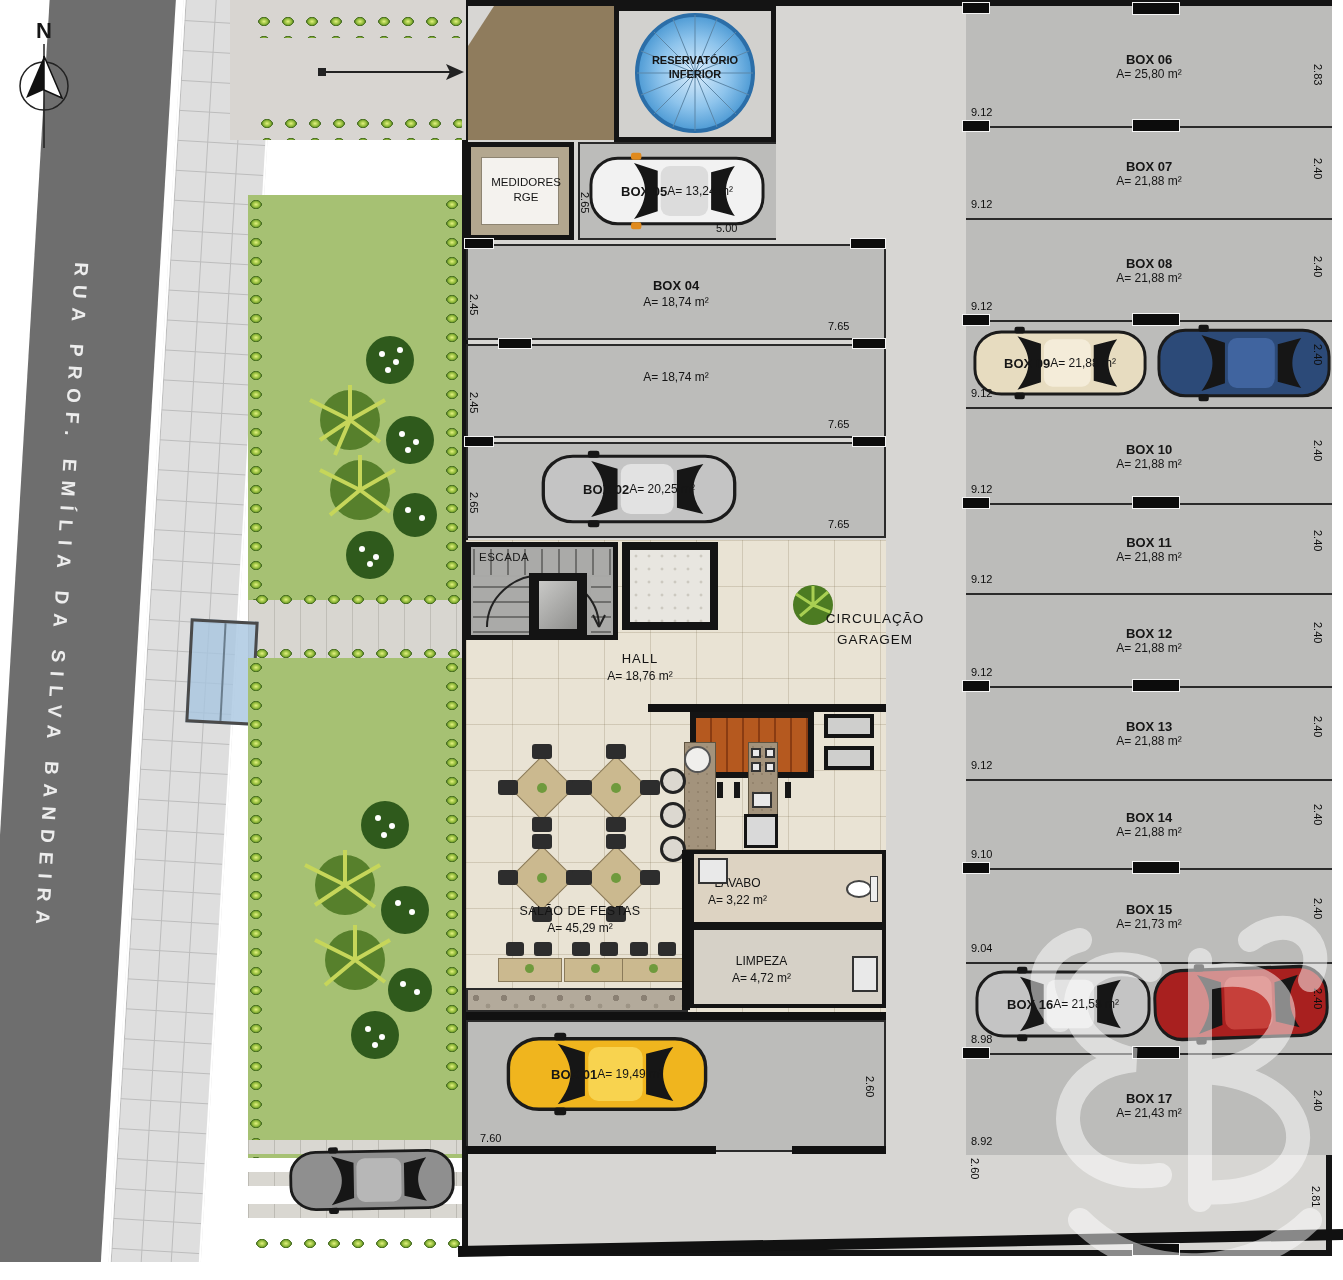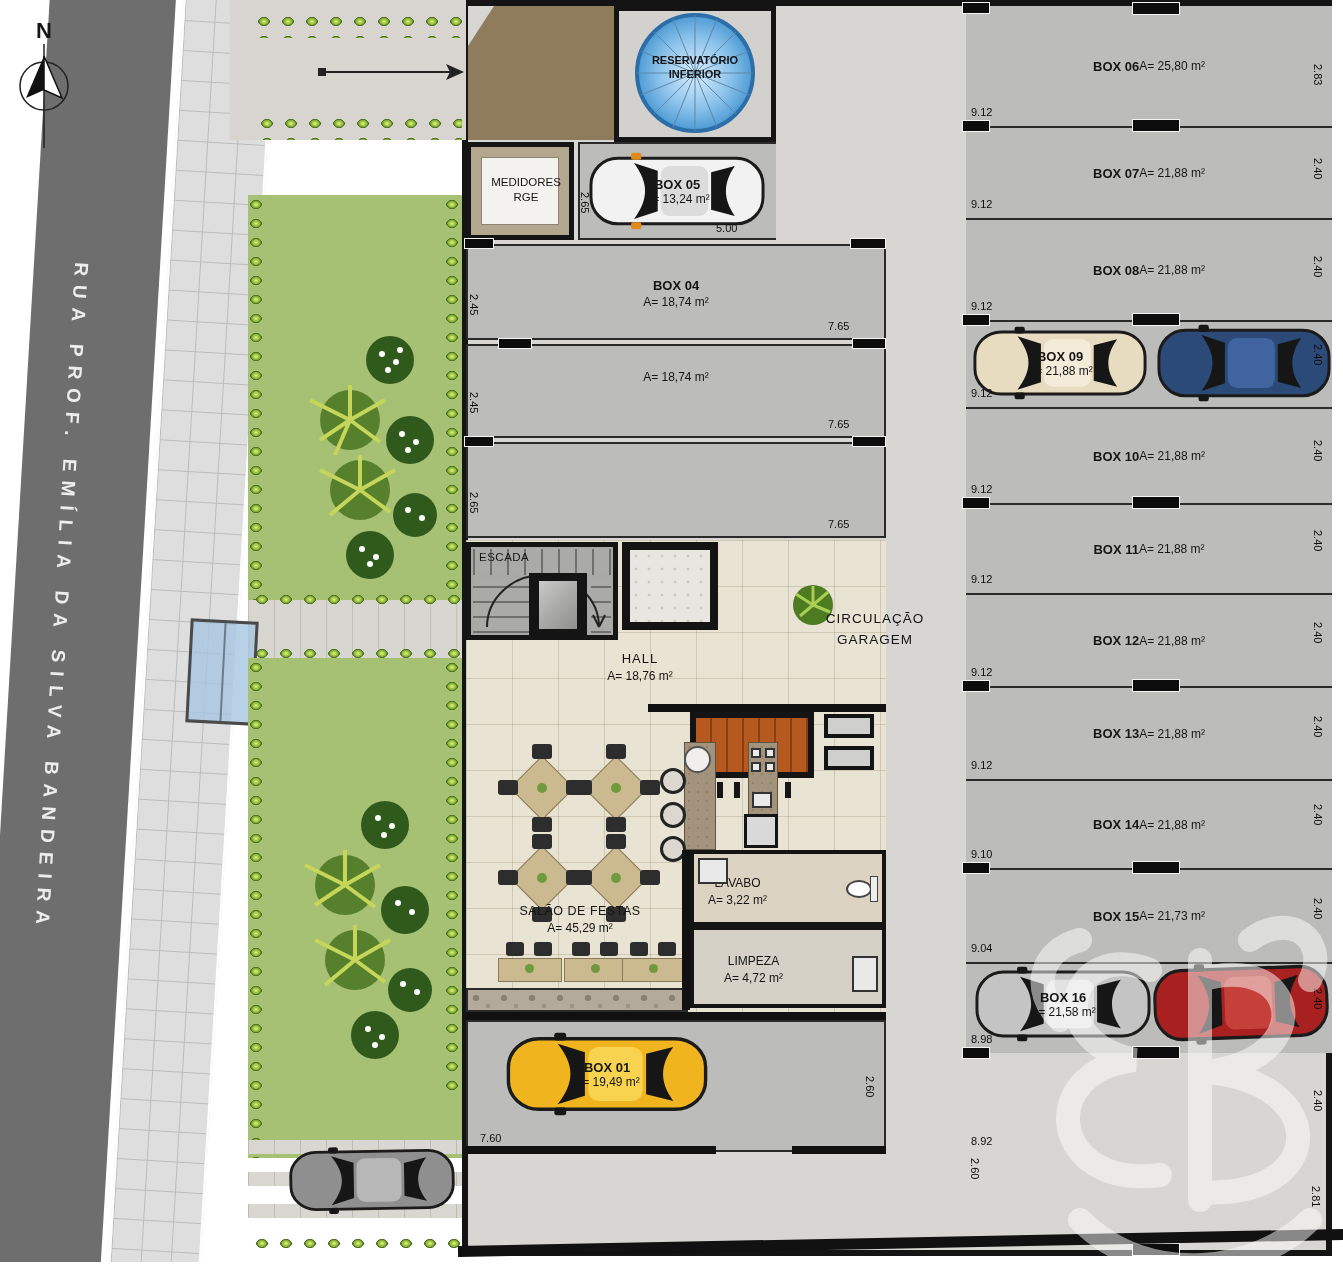--- a/index.html
+++ b/index.html
@@ -27,42 +27,42 @@
   
   .lawn{position:absolute;background:#a6c173}
   .shrubs{position:absolute;background-image:radial-gradient(ellipse 9px 7px at 50% 50%,
           #e3f37e 0%,#8cb637 42%,#3f661e 62%,rgba(0,0,0,0) 66%);background-size:24px 19px}
   .paver{position:absolute;background:linear-gradient(90deg,#bdbbb4 1px,transparent 1px) 0 0/26px 100%,#d9d7d1}
   .walkway{position:absolute;background:linear-gradient(90deg,#c0beb7 1px,transparent 1px) 0 0/26px 100%,#d8d6d0}
   
   .sitebg{position:absolute;left:462px;top:0;width:870px;height:1256px;background:#d7d6d3;border:6px solid #141414}
   .stall{position:absolute;background:#bcbcba;border:2px solid #2a2a2a}
   .rbox{position:absolute;left:966px;width:366px;background:#bcbcba;border-top:2px solid #2a2a2a;
-        display:flex;flex-direction:row;align-items:center;justify-content:center}
+        display:flex;flex-direction:column;align-items:center;justify-content:center}
   .tiles{background:linear-gradient(rgba(120,105,75,.22) 1px,transparent 1px) 0 0/46px 46px,
          linear-gradient(90deg,rgba(120,105,75,.22) 1px,transparent 1px) 0 0/46px 46px,#e9e3d4}
   .brown{position:absolute;background:#8f7c5d;clip-path:polygon(26px 0,100% 0,100% 100%,0 100%,0 40px)}
   .pebbles{position:absolute;background-image:radial-gradient(circle 5px at 8px 8px,#8a8073 0%,#8a8073 60%,transparent 65%),
            radial-gradient(circle 4px at 20px 16px,#9d9485 0%,#9d9485 60%,transparent 65%);
            background-size:28px 22px;background-color:#b3aa9b;border:2px solid #2a2a2a}
   .counter{position:absolute;background:radial-gradient(circle 2px at 4px 4px,#7d6f58 0%,transparent 60%) 0 0/9px 9px,#a3937c;border:1px solid #5f5441}
   .stool{position:absolute;width:26px;height:26px;border-radius:50%;background:#dcd8d0;border:3px solid #232323}
   .appl{position:absolute;background:#e9e9e9;border:2px solid #333}
   
   .t4{position:absolute;width:92px;height:92px}
   .t4 .top{position:absolute;left:23px;top:23px;width:46px;height:46px;background:#cbb98f;border:1px solid #8a7a5a;transform:rotate(45deg)}
   .t4 .c{position:absolute;width:20px;height:15px;background:#2d2d2d;border-radius:3px}
   .t4 .dot{position:absolute;left:41px;top:41px;width:10px;height:10px;border-radius:50%;background:#6f9a3d}
   .buffet{position:absolute;width:64px;height:42px}
   .buffet .bt{position:absolute;left:0;top:16px;width:64px;height:24px;background:#cbb98f;border:1px solid #8a7a5a}
   .buffet .c{position:absolute;width:18px;height:14px;background:#2d2d2d;border-radius:3px;top:0}
   .buffet .dot{position:absolute;left:27px;top:22px;width:9px;height:9px;border-radius:50%;background:#6f9a3d}
   .car{position:absolute}
   .car svg{width:100%;height:100%;display:block}
-  .car-lbl{position:absolute;inset:0;display:flex;flex-direction:column;align-items:center;justify-content:center;z-index:5}
+  .car-lbl{position:absolute;inset:0;display:flex;flex-direction:row;align-items:center;justify-content:center;z-index:5}
   .car-lbl .nm{font-weight:bold;font-size:13px}
   .car-lbl .ar{font-size:12px}
   .grill{position:absolute;border:6px solid #141414;
          background:repeating-linear-gradient(90deg,#b5591f 0 14px,#8a3c12 14px 16px),#a04a18}
   .utensils{position:absolute;background:repeating-linear-gradient(90deg,#161616 0 6px,transparent 6px 17px)}
   .shelf{position:absolute;background:#cfcfcd;border:4px solid #141414}
   .treads-v{position:absolute;background:repeating-linear-gradient(90deg,#6f6f6d 0 2px,transparent 2px 17px),#aaaaa8}
   .treads-h{position:absolute;background:repeating-linear-gradient(0deg,#6f6f6d 0 2px,transparent 2px 15px),#aaaaa8}
   .speckle{background:radial-gradient(circle 3px at 6px 6px,#bdb9ae 0%,transparent 65%) 0 0/13px 13px,#e8e6e0}
 </style>
@@ -240,20 +240,34 @@
 
   <div class="stall" style="left:466px;top:344px;width:420px;height:94px">
     <div class="lbl" style="left:0;right:0;top:24px">
       <span class="ar">A= 18,74 m²</span>
     </div>
   </div>
   <div class="dim vdim" style="left:468px;top:392px">2.45</div>
   <div class="dim" style="left:828px;top:418px">7.65</div>
 
   <div class="stall" style="left:466px;top:442px;width:420px;height:96px"></div>
+  <div class="car" style="left:540px;top:450px;width:198px;height:78px">
+    <svg viewBox="0 0 240 100" preserveAspectRatio="none">
+      <rect x="4" y="8" width="232" height="84" rx="36" ry="34" stroke="#1b1b1b" stroke-width="4" fill="#c4c4c4"></rect>
+      <rect x="98" y="18" width="64" height="64" rx="12" fill="#e2e2e2"></rect>
+      <path d="M62 14 C82 40 82 60 62 86 L94 76 L94 24 Z" fill="#161616"></path>
+      <path d="M198 18 C182 40 182 60 198 82 L166 74 L166 26 Z" fill="#161616"></path>
+      <rect x="58" y="1" width="14" height="9" rx="3" fill="#161616"></rect>
+        <rect x="58" y="90" width="14" height="9" rx="3" fill="#161616"></rect>
+    </svg>
+    <div class="car-lbl">
+      <span class="nm">BOX 02</span>
+      <span class="ar">A= 20,25 m²</span>
+    </div>
+  </div>
   <div class="dim vdim" style="left:468px;top:492px">2.65</div>
   <div class="dim" style="left:828px;top:518px">7.65</div>
 
   <div class="abs tiles" style="left:466px;top:540px;width:420px;height:472px"></div>
 
   <div class="abs" style="left:466px;top:542px;width:152px;height:98px;background:#a8a8a6;border:5px solid #141414">
     <div class="treads-v" style="left:2px;top:2px;width:138px;height:26px"></div>
     <div class="treads-h" style="left:2px;top:30px;width:56px;height:56px"></div>
     <div class="treads-h" style="left:120px;top:30px;width:20px;height:56px"></div>
     <svg class="abs" style="left:6px;top:20px" width="132" height="66" viewBox="0 0 132 66">
@@ -356,21 +370,21 @@
     <div class="lbl" style="left:14px;top:18px">
       <span style="font-size:12px">LAVABO</span><br>
       <span class="ar">A= 3,22 m²</span>
     </div>
     <div class="appl" style="left:4px;top:4px;width:30px;height:26px"></div>
     <div class="abs" style="left:152px;top:26px;width:26px;height:18px;background:#fff;border:2px solid #444;border-radius:50%"></div>
     <div class="abs" style="left:176px;top:22px;width:8px;height:26px;background:#eee;border:1px solid #444"></div>
   </div>
 
   <div class="abs" style="left:690px;top:926px;width:196px;height:82px;background:#d6d1c7;border:4px solid #141414">
-    <div class="lbl" style="left:30px;top:20px">
+    <div class="lbl" style="left:38px;top:20px">
       <span style="font-size:12px">LIMPEZA</span><br>
       <span class="ar">A= 4,72 m²</span>
     </div>
     <div class="appl" style="left:158px;top:26px;width:26px;height:36px"></div>
   </div>
 
   <div class="wall" style="left:466px;top:1012px;width:420px;height:8px"></div>
   <div class="stall" style="left:466px;top:1020px;width:420px;height:132px"></div>
   <div class="car" style="left:505px;top:1032px;width:204px;height:84px">
     <svg viewBox="0 0 240 100" preserveAspectRatio="none">
@@ -508,20 +522,24 @@
       <rect x="98" y="18" width="64" height="64" rx="12" fill="#c6403a"></rect>
       <path d="M62 14 C82 40 82 60 62 86 L94 76 L94 24 Z" fill="#161616"></path>
       <path d="M198 18 C182 40 182 60 198 82 L166 74 L166 26 Z" fill="#161616"></path>
       <rect x="58" y="1" width="14" height="9" rx="3" fill="#161616"></rect>
         <rect x="58" y="90" width="14" height="9" rx="3" fill="#161616"></rect>
     </svg>
   </div>
   <div class="dim" style="left:971px;top:1033px">8.98</div>
   <div class="dim vdim" style="left:1312px;top:988px">2.40</div>
 
+  <div class="rbox" style="top:1053px;height:102px">
+    <span style="font-weight:bold;font-size:13px">BOX 17</span>
+    <span style="font-size:12px">A= 21,43 m²</span>
+  </div>
   <div class="dim" style="left:971px;top:1135px">8.92</div>
   <div class="dim vdim" style="left:1312px;top:1090px">2.40</div>
 
   <div class="dim" style="left:971px;top:1236px">8.86</div>
   <div class="dim vdim" style="left:1310px;top:1186px">2.81</div>
   <div class="dim vdim" style="left:969px;top:1158px">2.60</div>
 
   <div class="tab" style="left:962px;top:2px;width:28px;height:12px"></div>
   <div class="tab" style="left:1132px;top:2px;width:48px;height:13px"></div>
   <div class="tab" style="left:962px;top:120px;width:28px;height:12px"></div>

